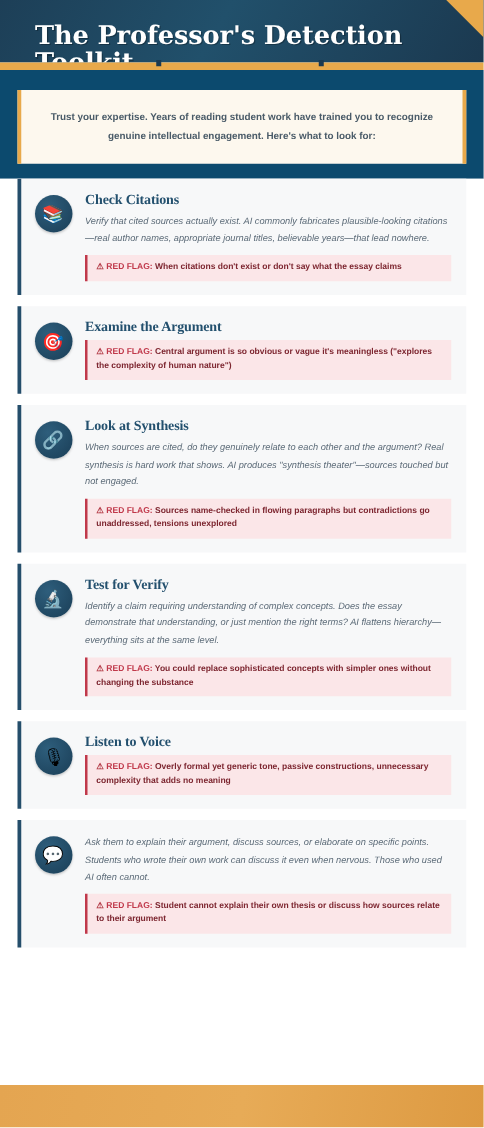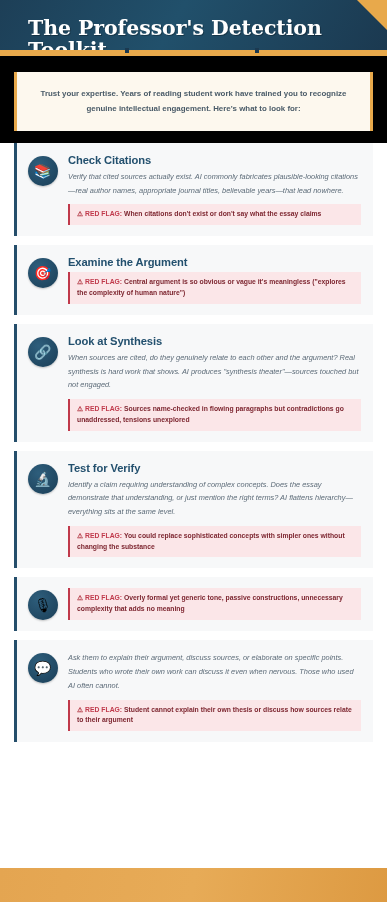--- a/index.html
+++ b/index.html
@@ -74,21 +74,21 @@
     height: 5px;
     background: #1b3950;
   }
   .header-rule .notch.n1 { left: 125px; }
   .header-rule .notch.n2 { left: 255px; }
 
   
   .intro-wrap {
     flex: none;
     padding: 16px 14px 12px 14px;
-    background: #000000;
+    background: #0c4a6e;
   }
   .intro-box {
     background: #fdf8ee;
     border-left: 3px solid #e8a94b;
     border-right: 3px solid #e8a94b;
     padding: 14px 22px;
     text-align: center;
   }
   .intro-text {
     font-size: 7.9px;
@@ -123,21 +123,21 @@
     display: flex;
     align-items: center;
     justify-content: center;
     font-size: 14px;
     line-height: 1;
     margin-top: 2px;
     box-shadow: 0 1px 2px rgba(0,0,0,0.22);
   }
   .card-body { flex: 1 1 auto; min-width: 0; }
   .card-title {
-    font-family: Liberation Sans, sans-serif;
+    font-family: Liberation Serif, serif;
     font-weight: bold;
     font-size: 11.2px;
     color: #23506e;
     margin-bottom: 4px;
     letter-spacing: -0.1px;
   }
   .card-desc {
     font-size: 7.4px;
     line-height: 1.85;
     color: #5c6b78;
@@ -232,20 +232,21 @@
         <div class="redflag">
           <span class="warn">⚠</span><span class="label">RED FLAG:</span>
           <span class="msg">You could replace sophisticated concepts with simpler ones without changing the substance</span>
         </div>
       </div>
     </div>
 
     <div class="card">
       <div class="card-icon">🎙</div>
       <div class="card-body">
+        <div class="card-title">Listen to Voice</div>
         <div class="redflag">
           <span class="warn">⚠</span><span class="label">RED FLAG:</span>
           <span class="msg">Overly formal yet generic tone, passive constructions, unnecessary complexity that adds no meaning</span>
         </div>
       </div>
     </div>
 
     <div class="card">
       <div class="card-icon">💬</div>
       <div class="card-body">

